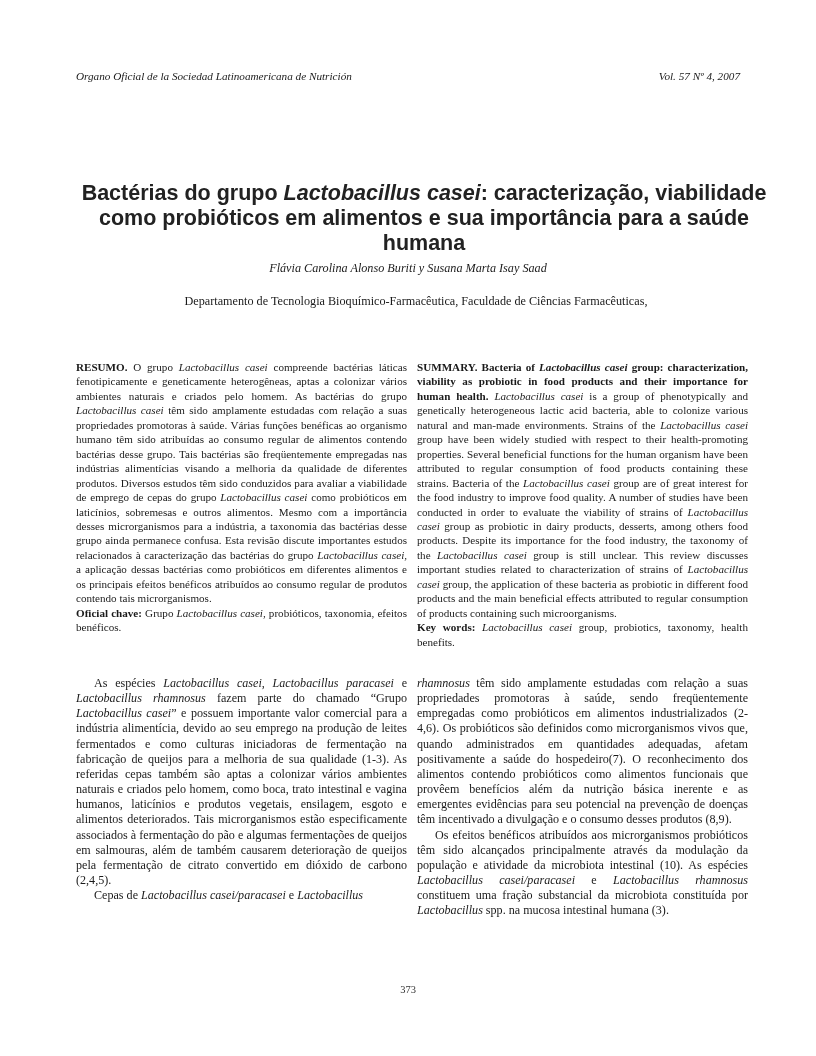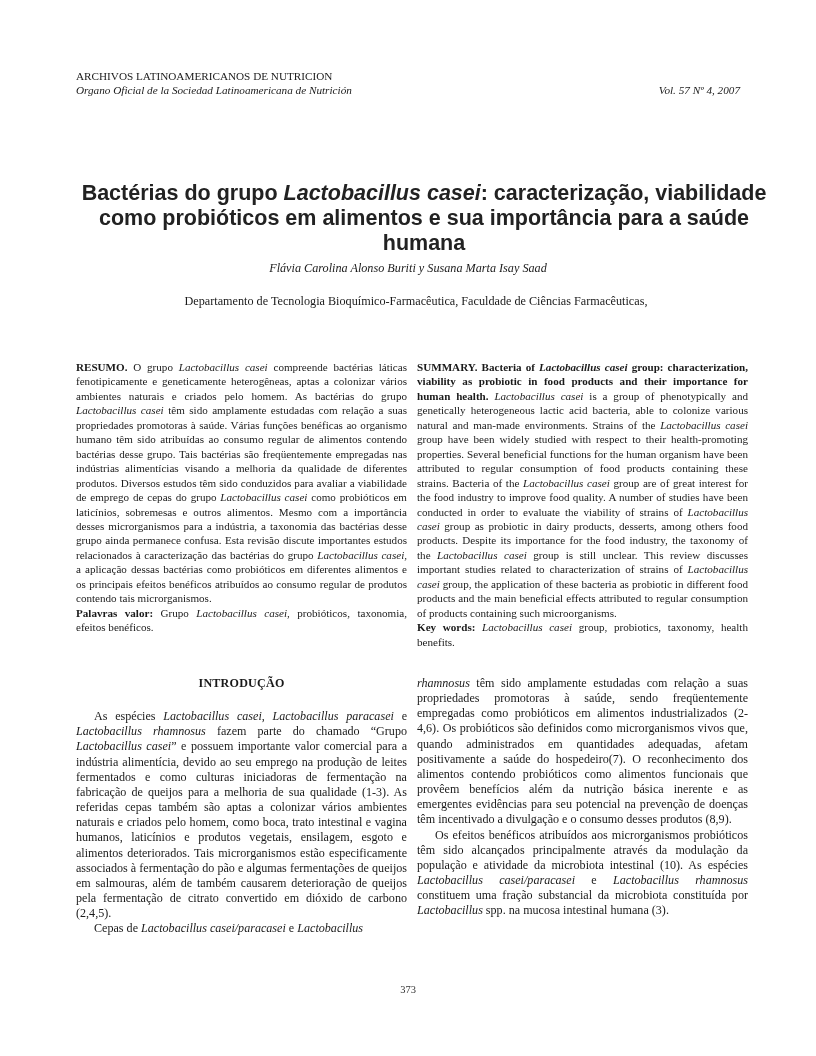--- a/index.html
+++ b/index.html
@@ -18,47 +18,45 @@
   .section-title { text-align: center !important; font-weight: bold; font-size: 12.1px; margin-bottom: 18px !important; letter-spacing: 0.2px; }
   .indent { text-indent: 18px; }
   .pagenum { position: absolute; left: 0; width: 816px; top: 984px; text-align: center; font-size: 10.5px; color: #333; }
   i { font-style: italic; }
   b { font-weight: bold; }
 </style>
 </head>
 <body>
 
 <div class="hdr">
-  <div>ARCHIVOS LATINOAMERICANOS DE NUTRICION</div>
   <div class="line2">
     <span>Organo Oficial de la Sociedad Latinoamericana de Nutrición</span>
     <span>Vol. 57  Nº 4, 2007</span>
   </div>
 </div>
 
 <h1 class="title" style="margin:16px;">Bactérias do grupo <i>Lactobacillus casei</i>: caracterização, viabilidade como probióticos em alimentos e sua importância para a saúde humana</h1>
 
 <div class="authors">Flávia Carolina Alonso Buriti y Susana Marta Isay Saad</div>
 
 <div class="affil">
   <div>Departamento de Tecnologia Bioquímico-Farmacêutica, Faculdade de Ciências Farmacêuticas,</div>
 </div>
 
 <div class="col col-left-abs">
   <p><b>RESUMO.</b> O grupo <i>Lactobacillus casei</i> compreende bactérias láticas fenotipicamente e geneticamente heterogêneas, aptas a colonizar vários ambientes naturais e criados pelo homem. As bactérias do grupo <i>Lactobacillus casei</i> têm sido amplamente estudadas com relação a suas propriedades promotoras à saúde. Várias funções benéficas ao organismo humano têm sido atribuídas ao consumo regular de alimentos contendo bactérias desse grupo. Tais bactérias são freqüentemente empregadas nas indústrias alimentícias visando a melhoria da qualidade de diferentes produtos. Diversos estudos têm sido conduzidos para avaliar a viabilidade de emprego de cepas do grupo <i>Lactobacillus casei</i> como probióticos em laticínios, sobremesas e outros alimentos. Mesmo com a importância desses microrganismos para a indústria, a taxonomia das bactérias desse grupo ainda permanece confusa. Esta revisão discute importantes estudos relacionados à caracterização das bactérias do grupo <i>Lactobacillus casei</i>, a aplicação dessas bactérias como probióticos em diferentes alimentos e os principais efeitos benéficos atribuídos ao consumo regular de produtos contendo tais microrganismos.</p>
-  <p><b>Palavras valor:</b> Grupo <i>Lactobacillus casei</i>, probióticos, taxonomia, efeitos benéficos.</p>
+  <p><b>Oficial chave:</b> Grupo <i>Lactobacillus casei</i>, probióticos, taxonomia, efeitos benéficos.</p>
 </div>
 
 <div class="col col-right-abs">
   <p><b>SUMMARY. Bacteria of </b><b><i>Lactobacillus casei</i></b><b> group: characterization, viability as probiotic in food products and their importance for human health.</b> <i>Lactobacillus casei</i> is a group of phenotypically and genetically heterogeneous lactic acid bacteria, able to colonize various natural and man-made environments. Strains of the <i>Lactobacillus casei</i> group have been widely studied with respect to their health-promoting properties. Several beneficial functions for the human organism have been attributed to regular consumption of food products containing these strains. Bacteria of the <i>Lactobacillus casei</i> group are of great interest for the food industry to improve food quality. A number of studies have been conducted in order to evaluate the viability of strains of <i>Lactobacillus casei</i> group as probiotic in dairy products, desserts, among others food products. Despite its importance for the food industry, the taxonomy of the <i>Lactobacillus casei</i> group is still unclear. This review discusses important studies related to characterization of strains of <i>Lactobacillus casei</i> group, the application of these bacteria as probiotic in different food products and the main beneficial effects attributed to regular consumption of products containing such microorganisms.</p>
   <p><b>Key words:</b> <i>Lactobacillus casei</i> group, probiotics, taxonomy, health benefits.</p>
 </div>
 
 <div class="col col-left-body">
-  <p class="section-title">INTRODUÇÃO</p>
   <p class="indent">As espécies <i>Lactobacillus casei</i>, <i>Lactobacillus paracasei</i> e <i>Lactobacillus rhamnosus</i> fazem parte do chamado “Grupo <i>Lactobacillus casei</i>” e possuem importante valor comercial para a indústria alimentícia, devido ao seu emprego na produção de leites fermentados e como culturas iniciadoras de fermentação na fabricação de queijos para a melhoria de sua qualidade (1-3). As referidas cepas também são aptas a colonizar vários ambientes naturais e criados pelo homem, como boca, trato intestinal e vagina humanos, laticínios e produtos vegetais, ensilagem, esgoto e alimentos deteriorados. Tais microrganismos estão especificamente associados à fermentação do pão e algumas fermentações de queijos em salmouras, além de também causarem deterioração de queijos pela fermentação de citrato convertido em dióxido de carbono (2,4,5).</p>
   <p class="indent">Cepas de <i>Lactobacillus casei/paracasei</i> e <i>Lactobacillus</i></p>
 </div>
 
 <div class="col col-right-body">
   <p><i>rhamnosus</i> têm sido amplamente estudadas com relação a suas propriedades promotoras à saúde, sendo freqüentemente empregadas como probióticos em alimentos industrializados (2-4,6). Os probióticos são definidos como microrganismos vivos que, quando administrados em quantidades adequadas, afetam positivamente a saúde do hospedeiro(7). O reconhecimento dos alimentos contendo probióticos como alimentos funcionais que provêem benefícios além da nutrição básica inerente e as emergentes evidências para seu potencial na prevenção de doenças têm incentivado a divulgação e o consumo desses produtos (8,9).</p>
   <p class="indent">Os efeitos benéficos atribuídos aos microrganismos probióticos têm sido alcançados principalmente através da modulação da população e atividade da microbiota intestinal (10). As espécies <i>Lactobacillus casei/paracasei</i> e <i>Lactobacillus rhamnosus</i> constituem uma fração substancial da microbiota constituída por <i>Lactobacillus</i> spp. na mucosa intestinal humana (3).</p>
 </div>
 
 <div class="pagenum">373</div>

